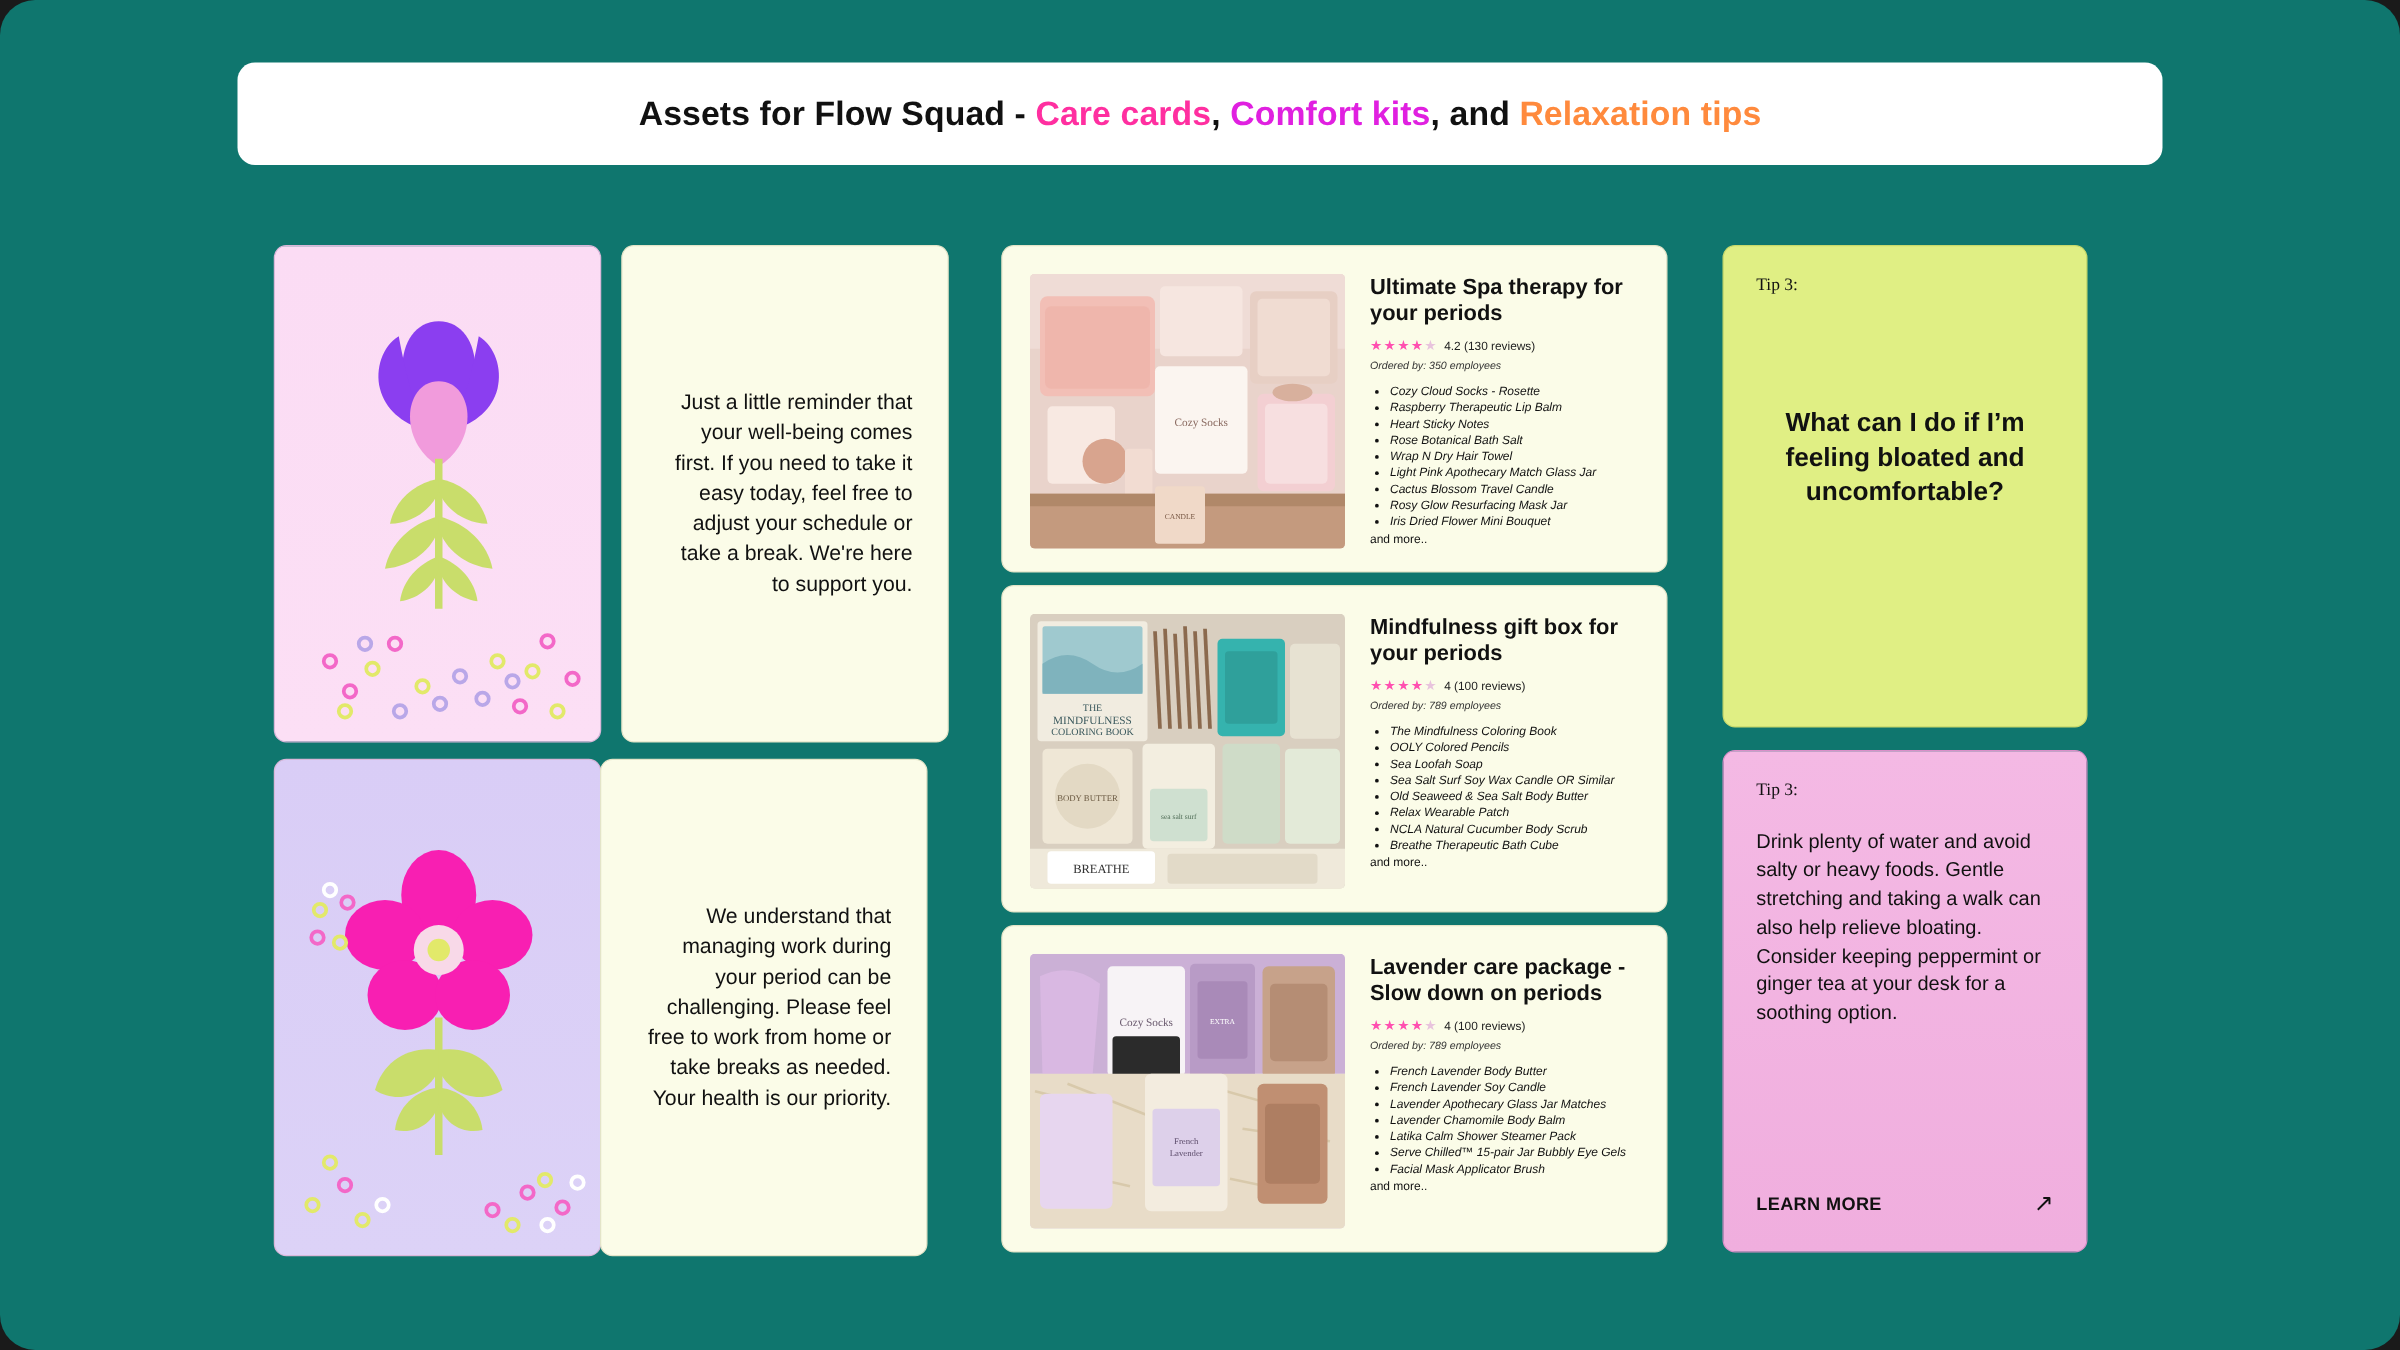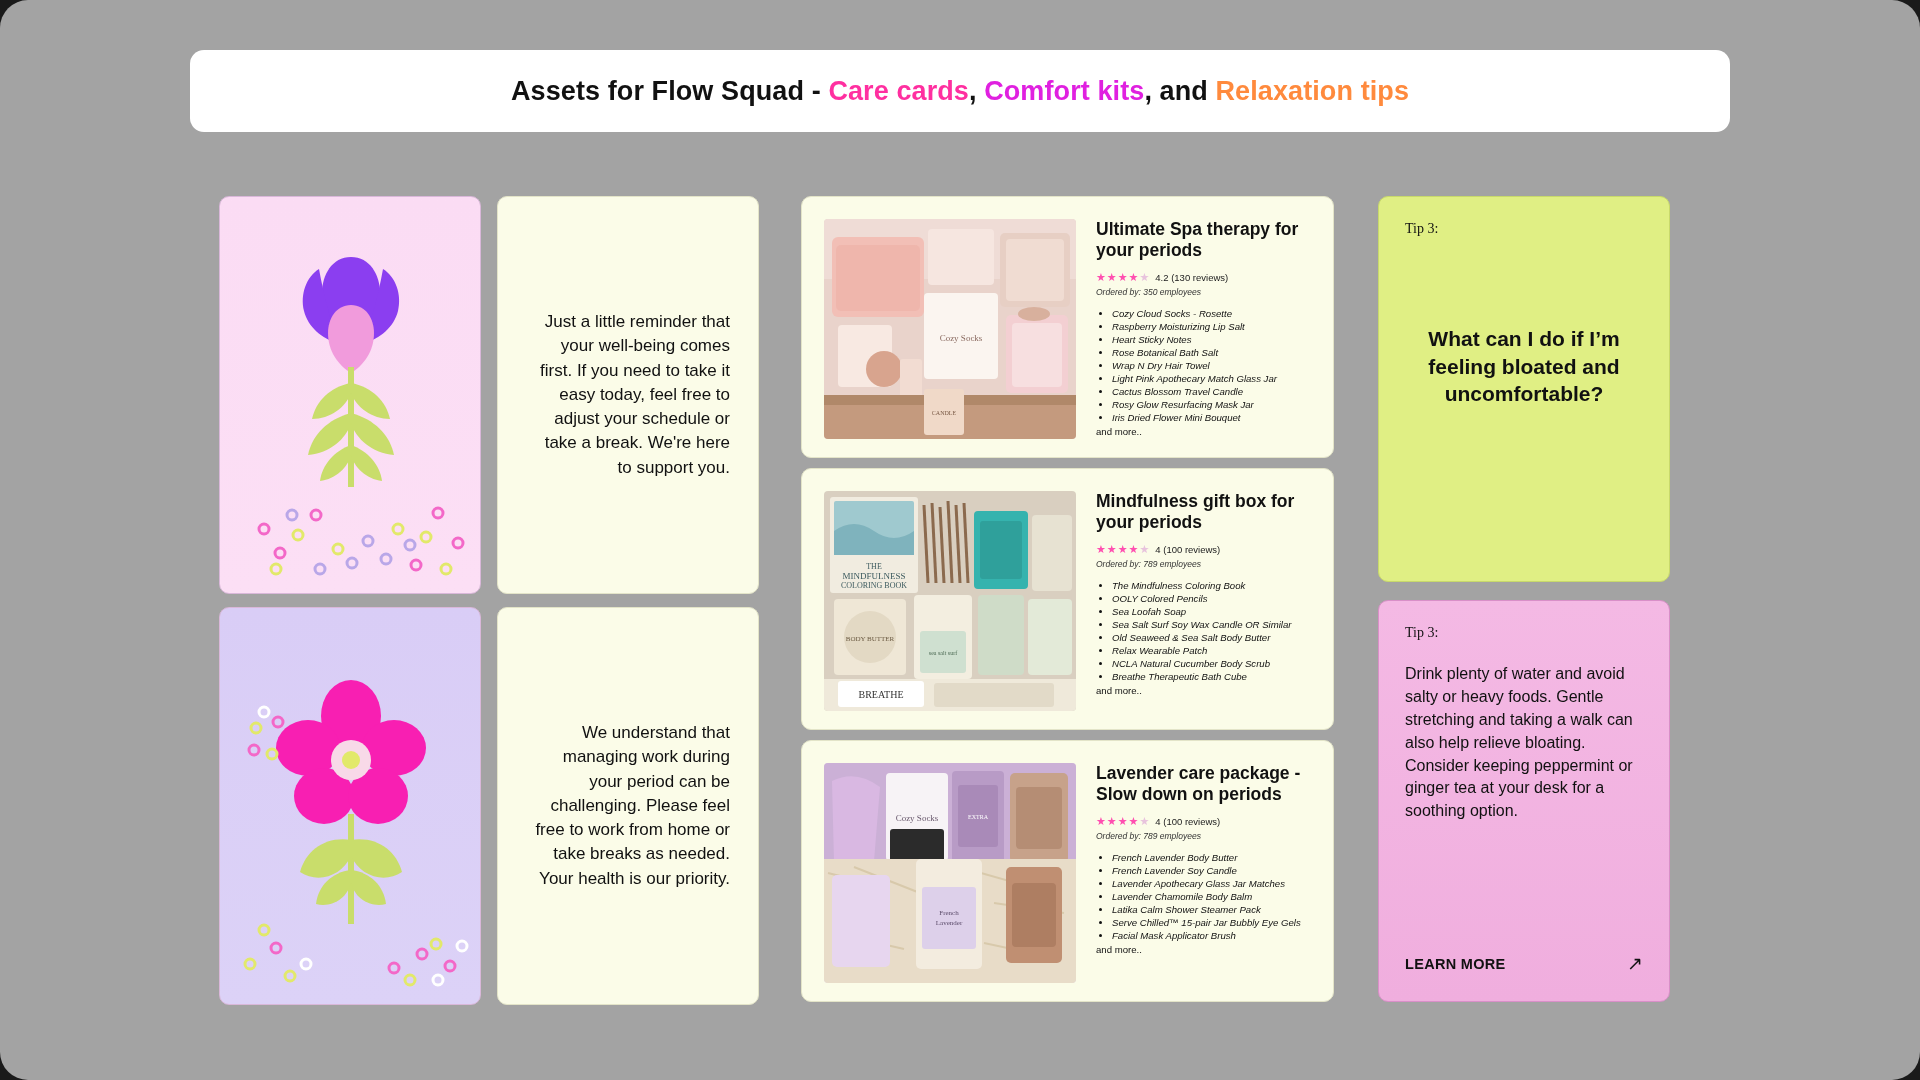--- a/index.html
+++ b/index.html
@@ -5,21 +5,21 @@
   * { box-sizing: border-box; margin: 0; padding: 0; }
   html, body {
     width: 1920px; height: 1080px;
     background: #1a1a1a;
     font-family: "Liberation Sans", sans-serif;
   }
   .canvas {
     position: absolute;
     left: 0; top: 0;
     width: 1920px; height: 1080px;
-    background: #a3a3a3;
+    background: #0f766e;
     border-radius: 28px;
     overflow: hidden;
   }
   
   .header {
     position: absolute;
     left: 190px; top: 50px;
     width: 1540px; height: 82px;
     background: #ffffff;
     border-radius: 14px;
@@ -49,21 +49,21 @@
   
   .note-card {
     position: absolute;
     background: #fbfce8;
     border: 1px solid #e3e4c8;
     border-radius: 10px;
     display: flex; align-items: center; justify-content: center;
     padding: 0 28px;
   }
   #note-card-1 { left: 497px; top: 196px; width: 262px; height: 398px; }
-  #note-card-2 { left: 497px; top: 607px; width: 262px; height: 398px; }
+  #note-card-2 { left: 480px; top: 607px; width: 262px; height: 398px; }
   .note-text {
     font-size: 17px;
     line-height: 1.43;
     color: #111;
     text-align: right;
   }
 
   
   .product-card {
     position: absolute;
@@ -259,21 +259,21 @@
     </div>
     <div class="prod-body">
       <div class="prod-title">Ultimate Spa therapy for your periods</div>
       <div class="rating-row">
         <span class="stars">★★★★<span class="off">★</span></span>
         <span class="rating-text">4.2 (130 reviews)</span>
       </div>
       <div class="ordered-by">Ordered by: 350 employees</div>
       <ul class="prod-list">
         <li>Cozy Cloud Socks -  Rosette</li>
-        <li>Raspberry Moisturizing Lip Salt</li>
+        <li>Raspberry Therapeutic Lip Balm</li>
         <li>Heart Sticky Notes</li>
         <li>Rose Botanical Bath Salt</li>
         <li>Wrap N Dry Hair Towel</li>
         <li>Light Pink Apothecary Match Glass Jar</li>
         <li>Cactus Blossom Travel Candle</li>
         <li>Rosy Glow Resurfacing Mask Jar</li>
         <li>Iris Dried Flower Mini Bouquet</li>
       </ul>
       <div class="and-more">and more..</div>
     </div>

